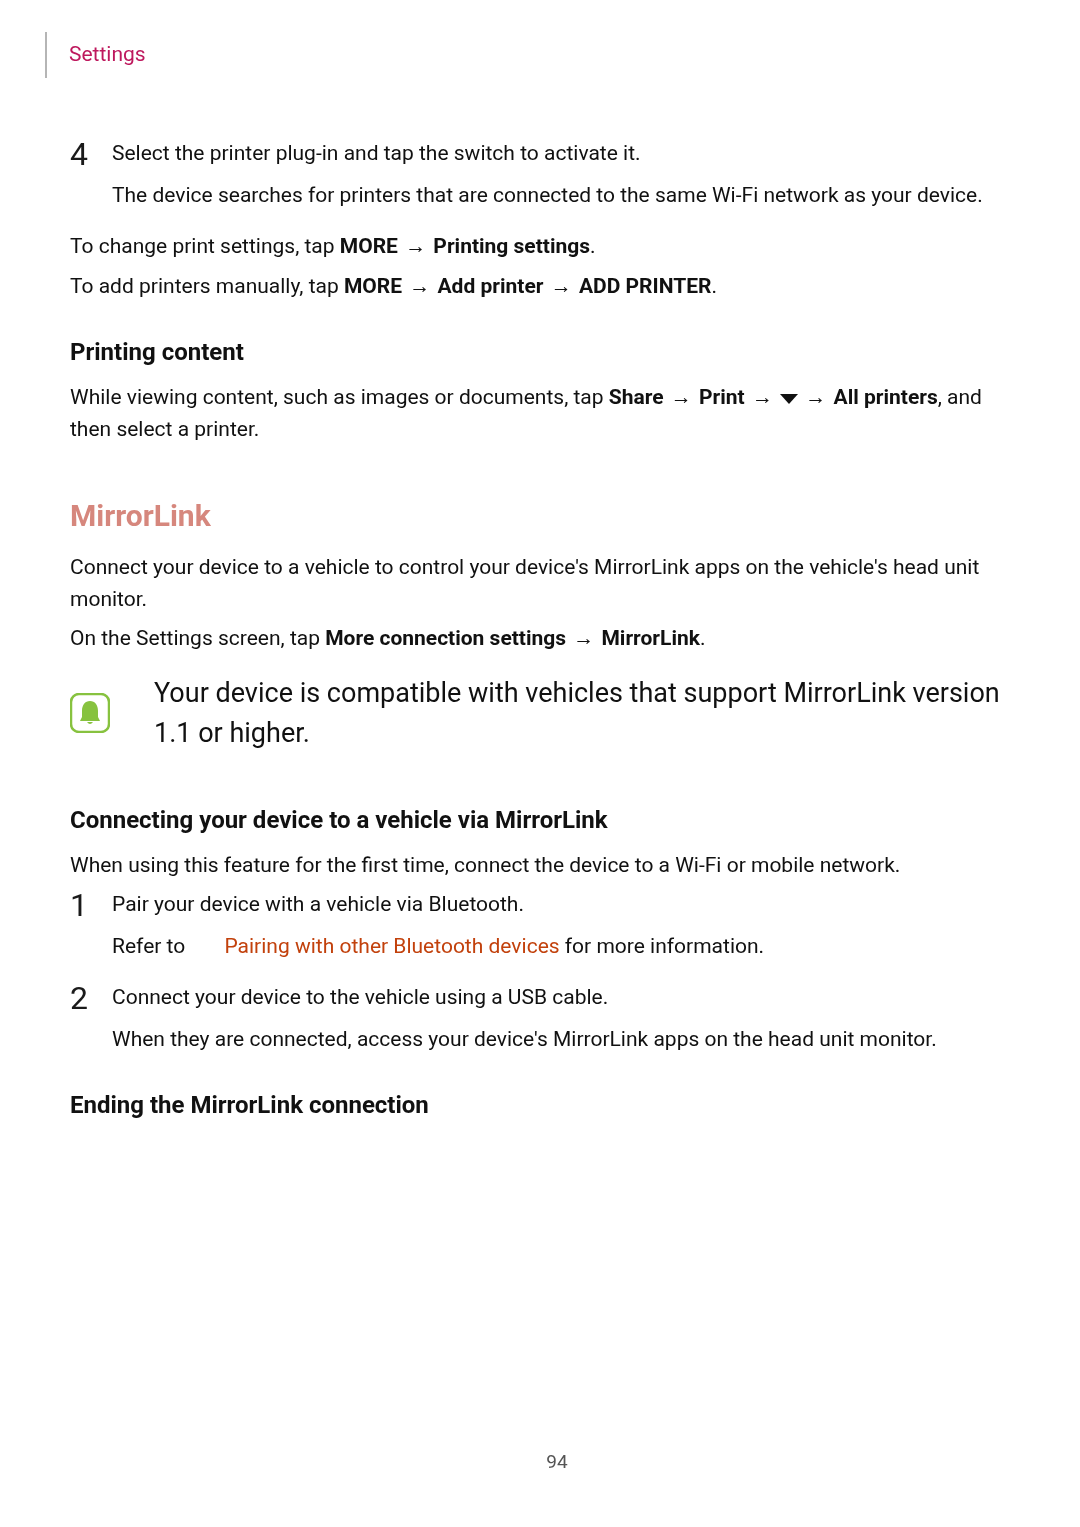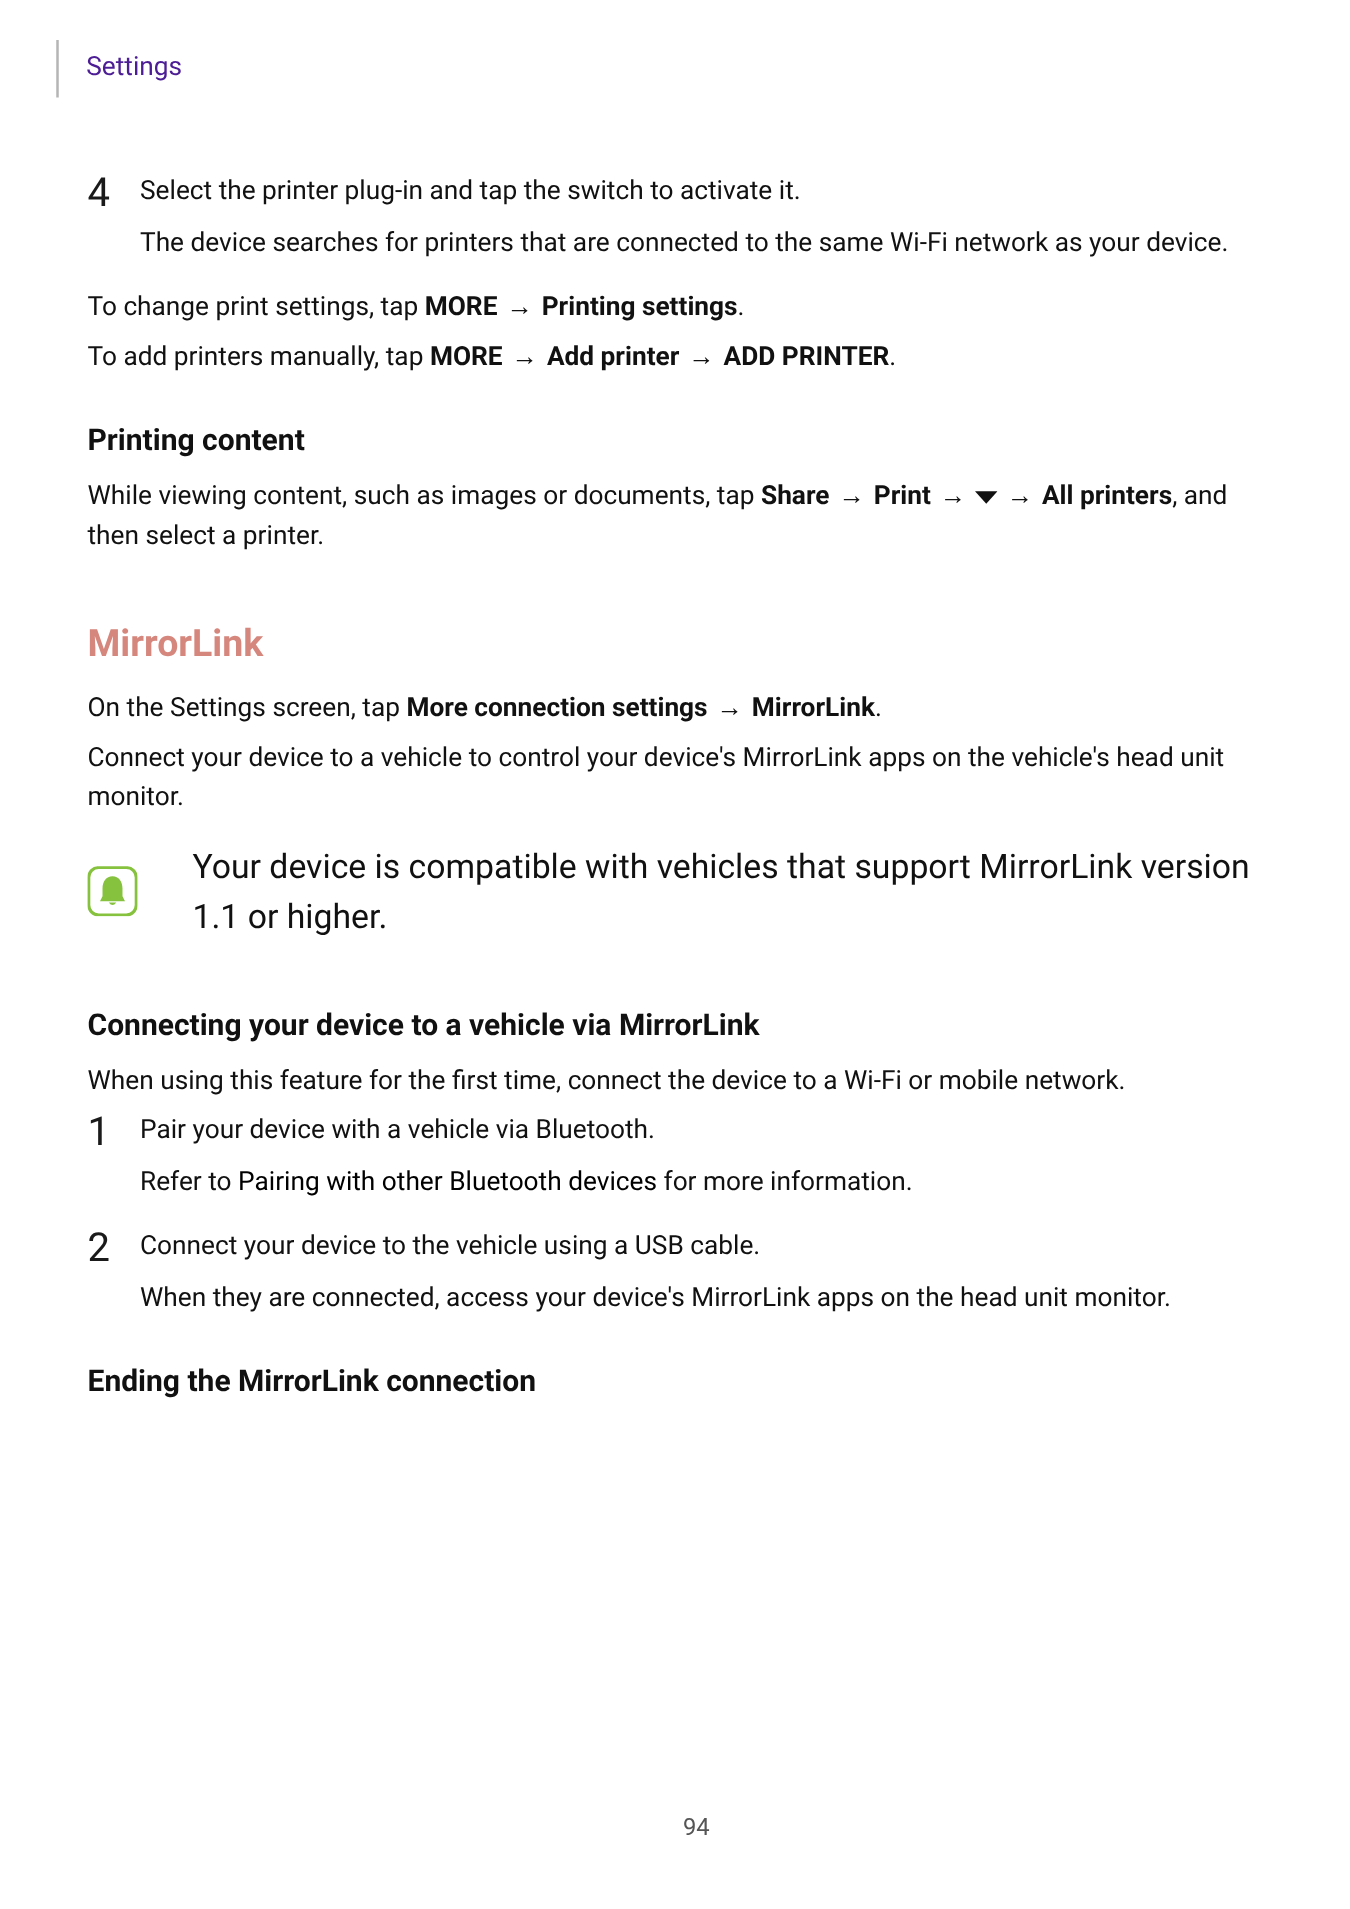--- a/index.html
+++ b/index.html
@@ -24,21 +24,21 @@
     margin-bottom: 60px;
   }
   .header-rule {
     width: 2px;
     height: 46px;
     background: #b5b5b5;
     margin-right: 22px;
     margin-left: -25px;
   }
   .header-title {
-    color: #4c1d95;
+    color: #be185d;
     font-size: 21px;
   }
   .step {
     display: flex;
     margin-bottom: 20px;
   }
   .step-num {
     width: 42px;
     flex: 0 0 42px;
     font-size: 32px;
@@ -92,21 +92,22 @@
     width: 40px;
     height: 40px;
     margin-right: 20px;
     flex: 0 0 40px;
   }
   .note-text {
     font-size: 27px;
     margin-left: 24px;
   }
   .link {
-    color: #000000;
+    color: #c2410c;
+    margin-left: 34px;
   }
   .page-num {
     position: absolute;
     bottom: 54px;
     width: 100%;
     text-align: center;
     font-size: 19px;
     color: #555555;
     left: 17px;
   }
@@ -140,25 +141,25 @@
   <div class="h3">Printing content</div>
 
   <p class="para">
     <span>While viewing content, such as images or documents, tap </span><span class="bold">Share</span><span class="arrow"> → </span><span class="bold">Print</span><span class="arrow"> → </span><span class="dropdown-icon"><svg width="18" height="12" viewBox="0 0 18 12">
           <polygon points="0,1 18,1 9,11" fill="#111"></polygon>
         </svg></span><span class="arrow"> → </span><span class="bold">All printers</span><span>, and then select a printer.</span>
   </p>
 
   <div class="h2-accent">MirrorLink</div>
 
+  <p class="para">Connect your device to a vehicle to control your device's MirrorLink apps on the vehicle's head unit monitor.</p>
+
   <p class="para">
     <span>On the Settings screen, tap </span><span class="bold">More connection settings</span><span class="arrow"> → </span><span class="bold">MirrorLink</span><span>.</span>
   </p>
-
-  <p class="para">Connect your device to a vehicle to control your device's MirrorLink apps on the vehicle's head unit monitor.</p>
 
   <div class="note">
     <div class="note-icon">
       <svg width="40" height="40" viewBox="0 0 40 40">
         <rect x="1" y="1" width="38" height="38" rx="8" ry="8" fill="none" stroke="#87c23f" stroke-width="2.5"></rect>
         <path d="M20 8 C15 8 12 12 12 18 L12 24 L10 28 L30 28 L28 24 L28 18 C28 12 25 8 20 8 Z" fill="#87c23f"></path>
         <path d="M17 29 Q20 33 23 29 Z" fill="#87c23f"></path>
       </svg>
     </div>
     <div class="note-text">Your device is compatible with vehicles that support MirrorLink version 1.1 or higher.</div>

